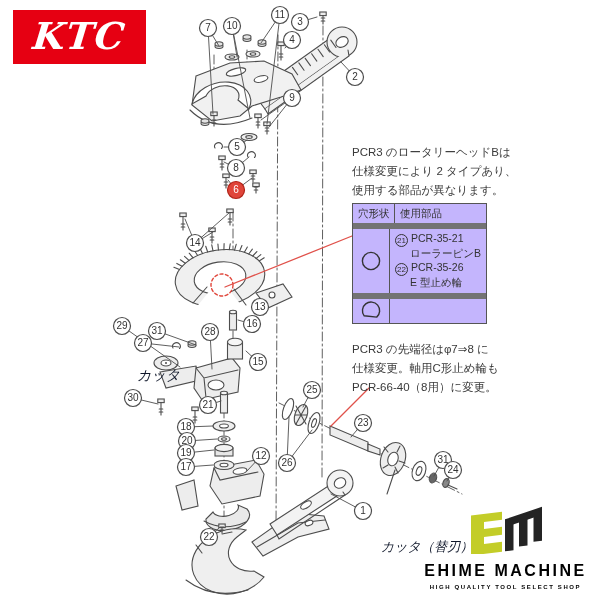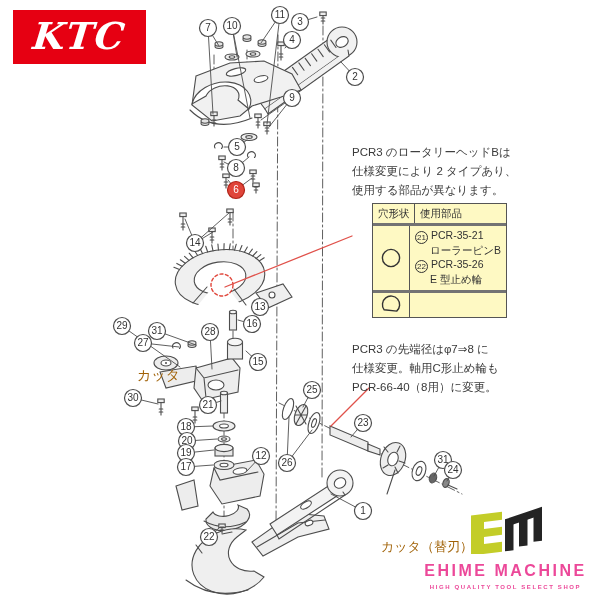--- a/index.html
+++ b/index.html
@@ -11,38 +11,38 @@
   .ktc span{color:#fff;font-family:"DejaVu Serif",serif;font-weight:bold;font-style:italic;
        font-size:37px;letter-spacing:1px;transform:skewX(-6deg);padding-bottom:3px;}
   
   svg.art{position:absolute;left:0;top:0;}
   
   .note{position:absolute;left:352px;width:170px;font-size:11.5px;line-height:19px;color:#3a3a3a;}
   #note1{top:143px;}
   #note2{top:340px;}
   
   .ptable{position:absolute;left:352px;top:203px;width:133px;border:1px solid #555;
-          font-size:10.5px;color:#333;background:#fef9c3;margin-left:20px;}
-  .prow{display:flex;border-top:3px solid #737373;}
+          font-size:10.5px;color:#333;background:#c4b5fd;}
+  .prow{display:flex;border-top:6px solid #737373;}
   .prow:first-child{border-top:none;}
   .pc1{width:36px;border-right:1px solid #555;display:flex;align-items:center;justify-content:center;flex:none;}
   .pc2{flex:1;padding:3px 0 3px 5px;}
   .phead .pc1,.phead .pc2{padding:2px 0 2px 5px;height:15px;line-height:15px;}
   .phead .pc1{justify-content:flex-start;}
   .pline{line-height:13.5px;white-space:nowrap;}
   .ind{padding-left:15px;}
   .cnum{display:inline-flex;width:11px;height:11px;border:1px solid #333;border-radius:50%;
         font-size:8px;justify-content:center;align-items:center;margin-right:3px;flex:none;
         vertical-align:-1px;}
   
-  .dlabel{position:absolute;color:#a16207;white-space:nowrap;}
+  .dlabel{position:absolute;color:#0f172a;white-space:nowrap;font-style:italic;}
   #cutterLabel{left:137px;top:367px;font-size:14px;}
   #cutterBladeLabel{left:381px;top:494px;font-size:13px;margin-top:44px;}
   
-  .ehime{position:absolute;left:423px;top:504px;width:165px;text-align:center;color:#ec4899;}
+  .ehime{position:absolute;left:423px;top:504px;width:165px;text-align:center;color:#000000;}
   .ehime .name{font-size:16px;font-weight:bold;letter-spacing:2.5px;margin-top:4px;
                font-family:"Liberation Sans",sans-serif;}
   .ehime .tagline{font-size:6px;font-weight:bold;letter-spacing:1.6px;margin-top:4px;}
 </style>
 </head>
 <body>
 
 <div class="stage">
 
   <div class="ktc">

